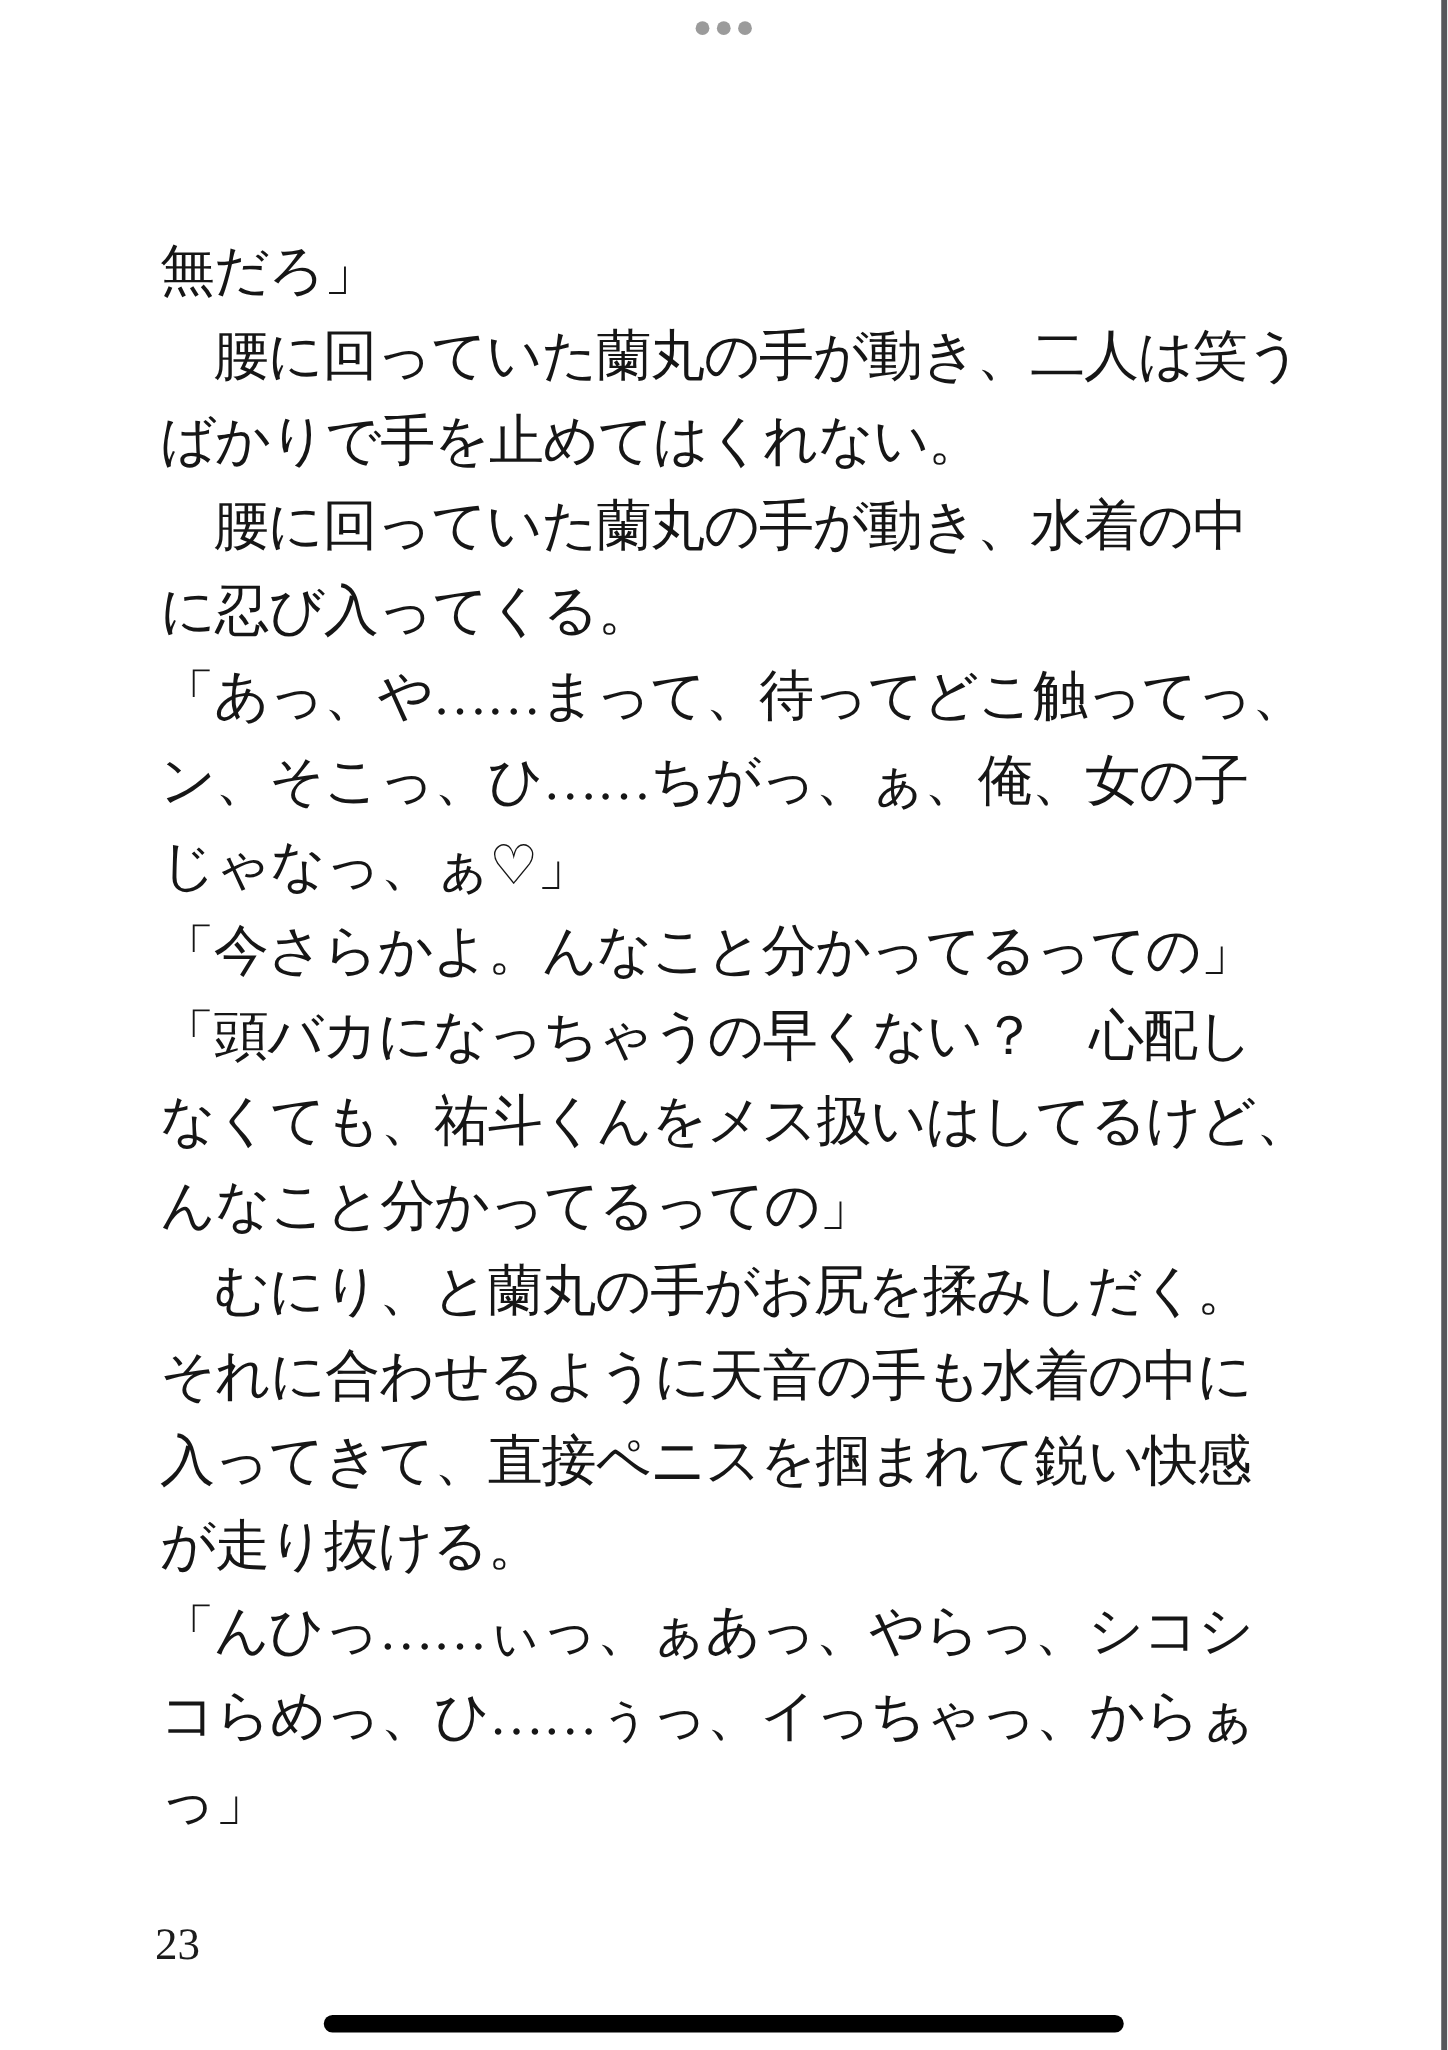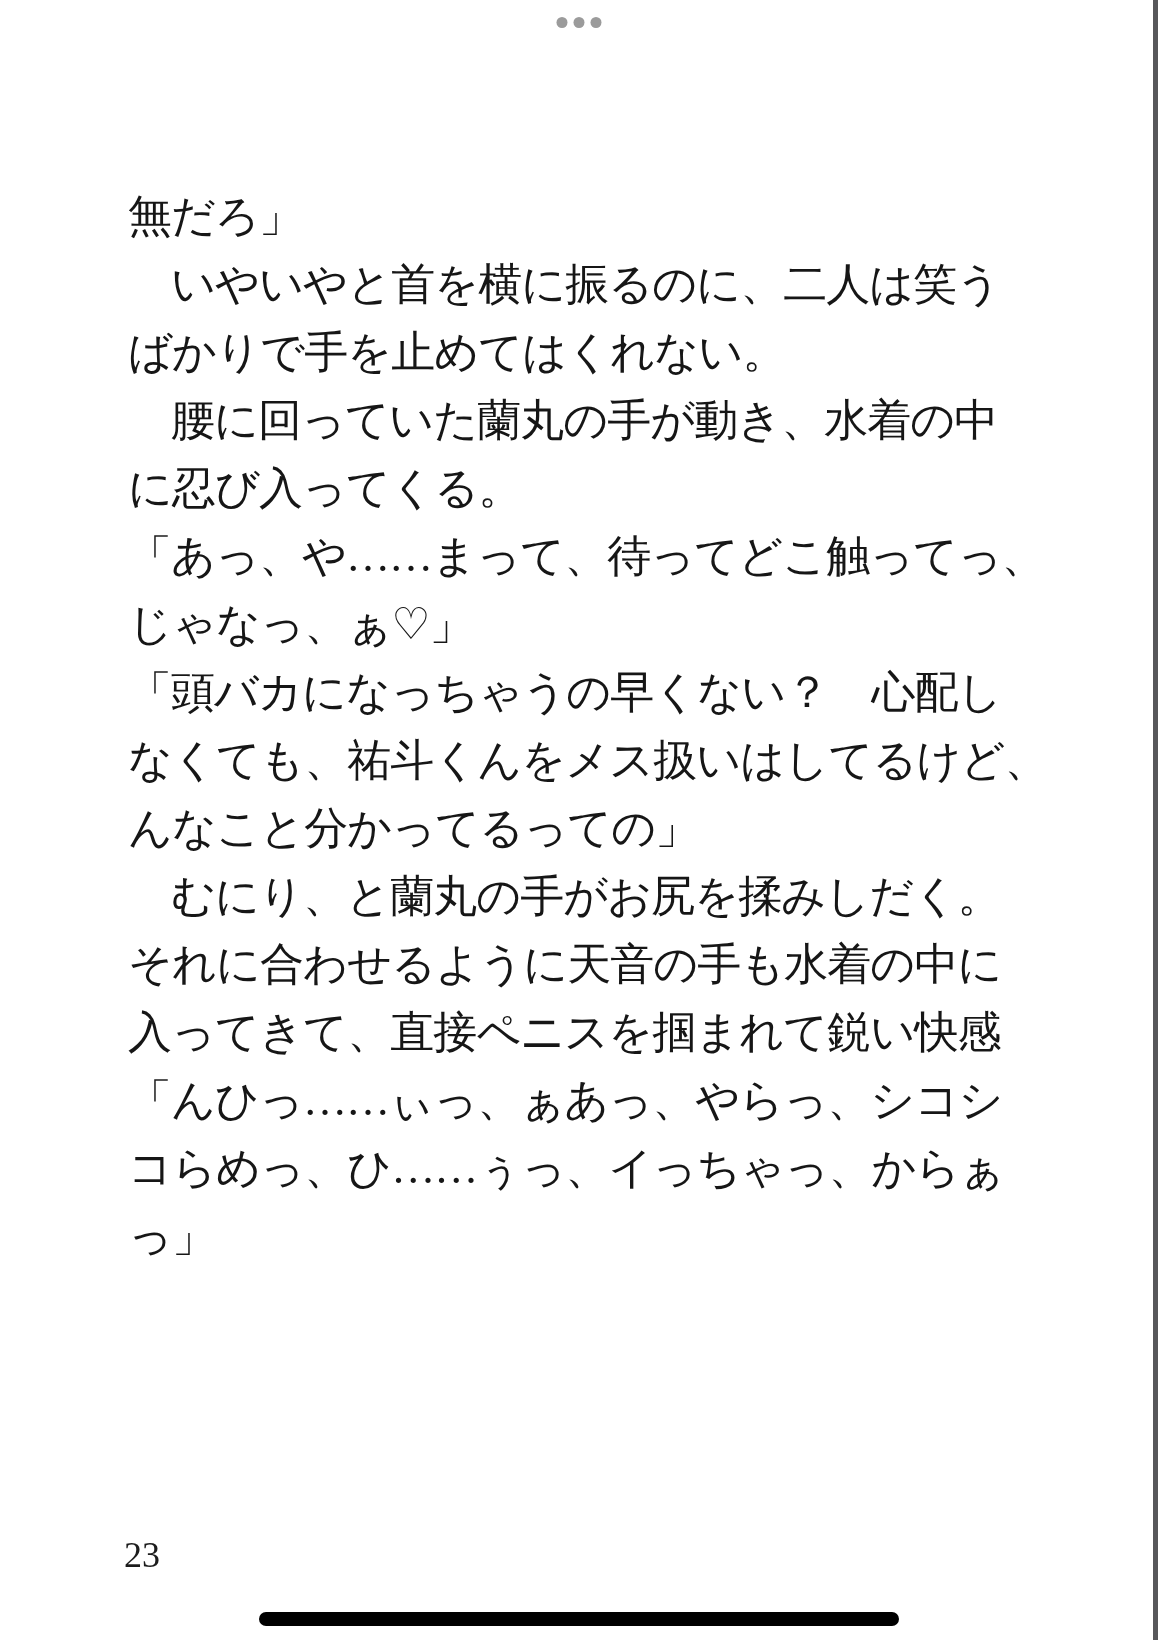--- a/index.html
+++ b/index.html
@@ -84,32 +84,35 @@
 <div class="screen">
 
   <div class="menu-dots">
     <span class="dot"></span>
     <span class="dot"></span>
     <span class="dot"></span>
   </div>
 
   <main class="text-block">
     <p class="line">無だろ」</p>
-    <p class="line">　いやいやと首を横に振るのに、二人は笑う</p>
+    <p class="line">　腰に回っていた蘭丸の手が動き、二人は笑う</p>
     <p class="line">ばかりで手を止めてはくれない。</p>
     <p class="line">　腰に回っていた蘭丸の手が動き、水着の中</p>
     <p class="line">に忍び入ってくる。</p>
     <p class="line">「あっ、や……まって、待ってどこ触ってっ、</p>
+    <p class="line">ン、そこっ、ひ……ちがっ、ぁ、俺、女の子</p>
     <p class="line">じゃなっ、ぁ♡」</p>
+    <p class="line">「今さらかよ。んなこと分かってるっての」</p>
     <p class="line">「頭バカになっちゃうの早くない？　心配し</p>
     <p class="line">なくても、祐斗くんをメス扱いはしてるけど、</p>
     <p class="line">んなこと分かってるっての」</p>
     <p class="line">　むにり、と蘭丸の手がお尻を揉みしだく。</p>
     <p class="line">それに合わせるように天音の手も水着の中に</p>
     <p class="line">入ってきて、直接ペニスを掴まれて鋭い快感</p>
+    <p class="line">が走り抜ける。</p>
     <p class="line">「んひっ……ぃっ、ぁあっ、やらっ、シコシ</p>
     <p class="line">コらめっ、ひ……ぅっ、イっちゃっ、からぁ</p>
     <p class="line">っ」</p>
   </main>
 
   <div class="page-number">23</div>
 
   <div class="edge-strip"></div>
 
   <div class="home-indicator"></div>

